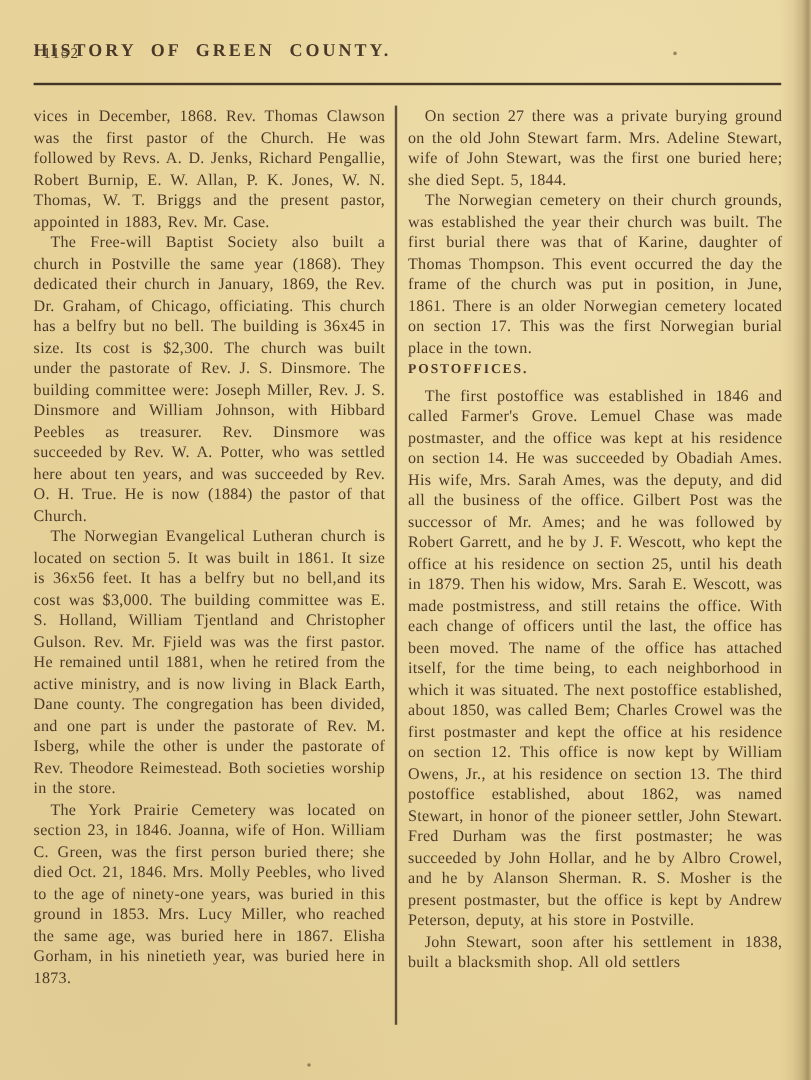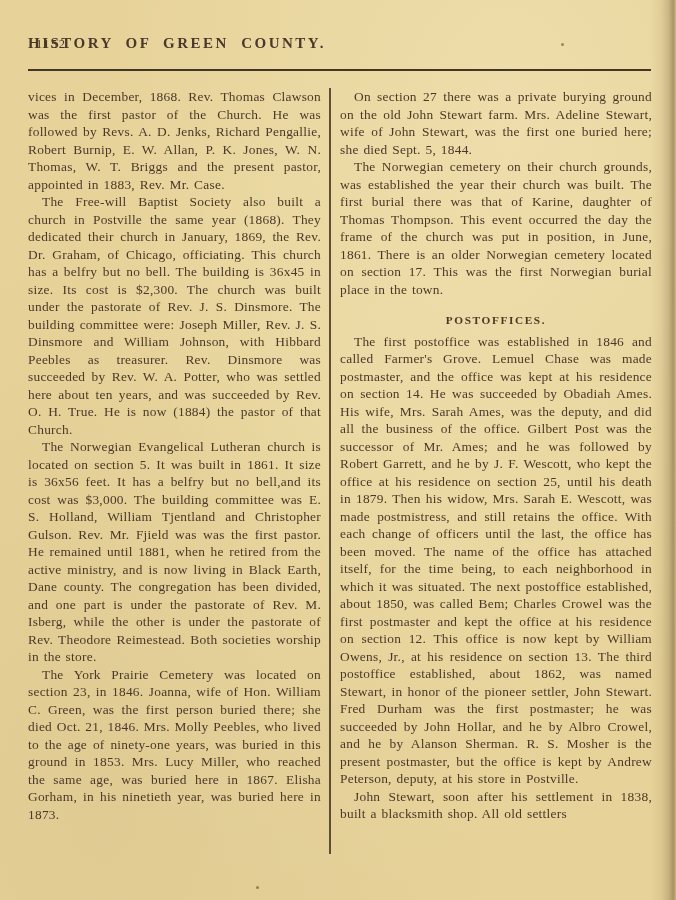--- a/index.html
+++ b/index.html
@@ -71,22 +71,22 @@
     width: 2px;
     height: 766px;
     background: rgba(68,54,38,0.85);
   }
   p.body-para {
     margin: 0;
     text-indent: 14px;
   }
   p.body-para.no-indent { text-indent: 0; }
   .section-heading {
-    margin: 14px 0 3px 0;
-    text-align: center;
+    margin: 2px 0 3px 0;
+    text-align: left;
     text-indent: 0;
     font-size: 11.3px;
     letter-spacing: 1.6px;
     font-weight: bold;
   }
   .speck {
     position: absolute;
     background: rgba(80,64,40,0.55);
     border-radius: 50%;
   }

